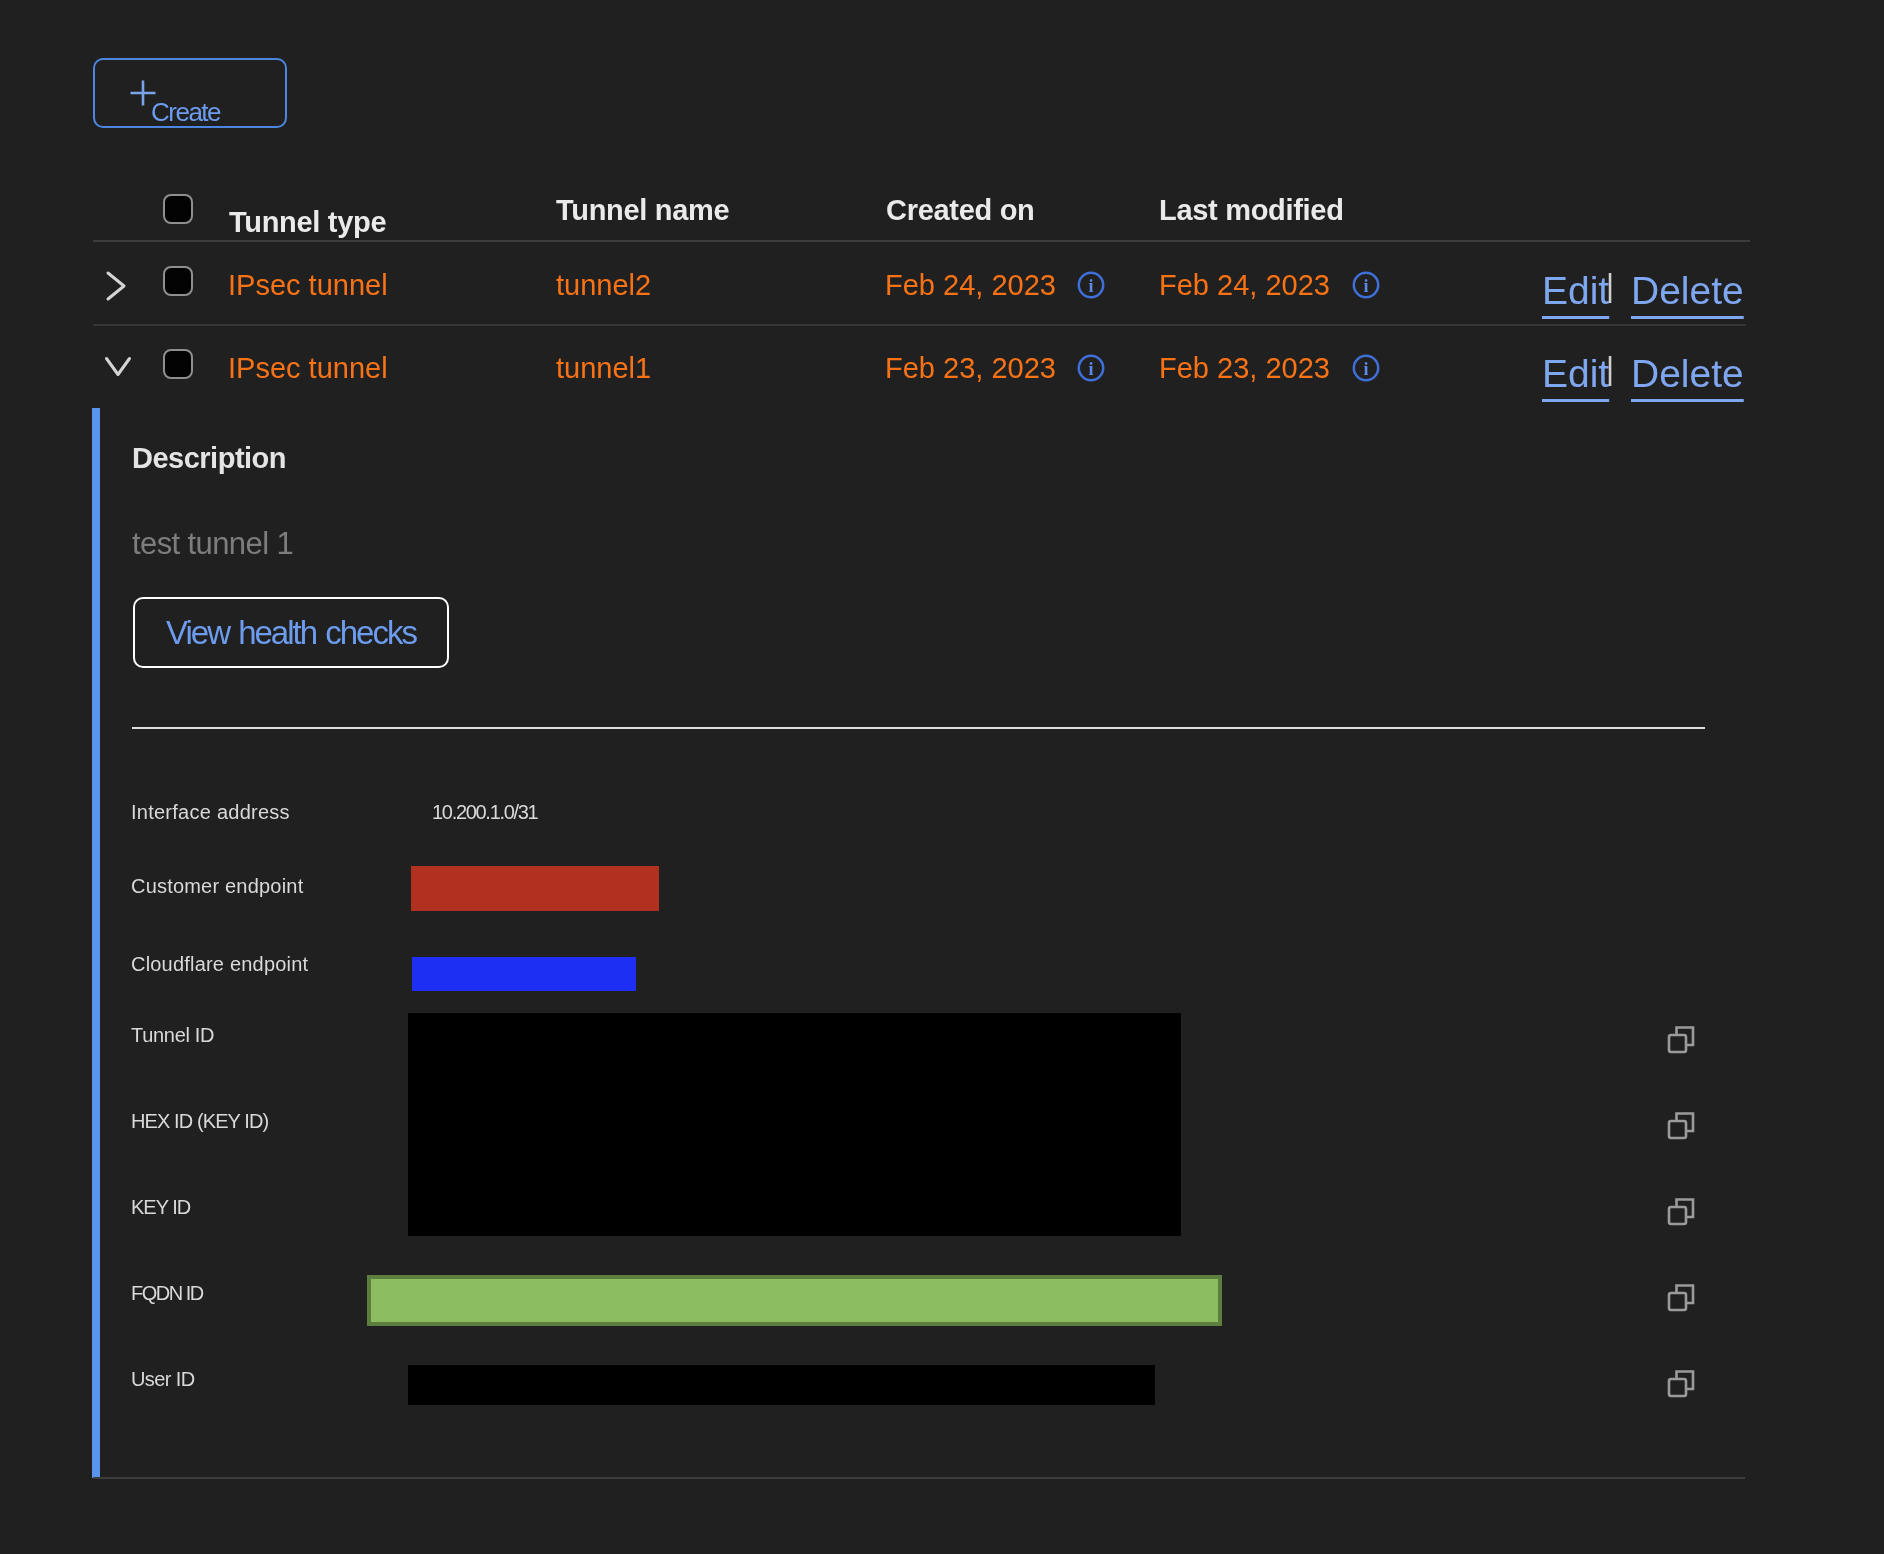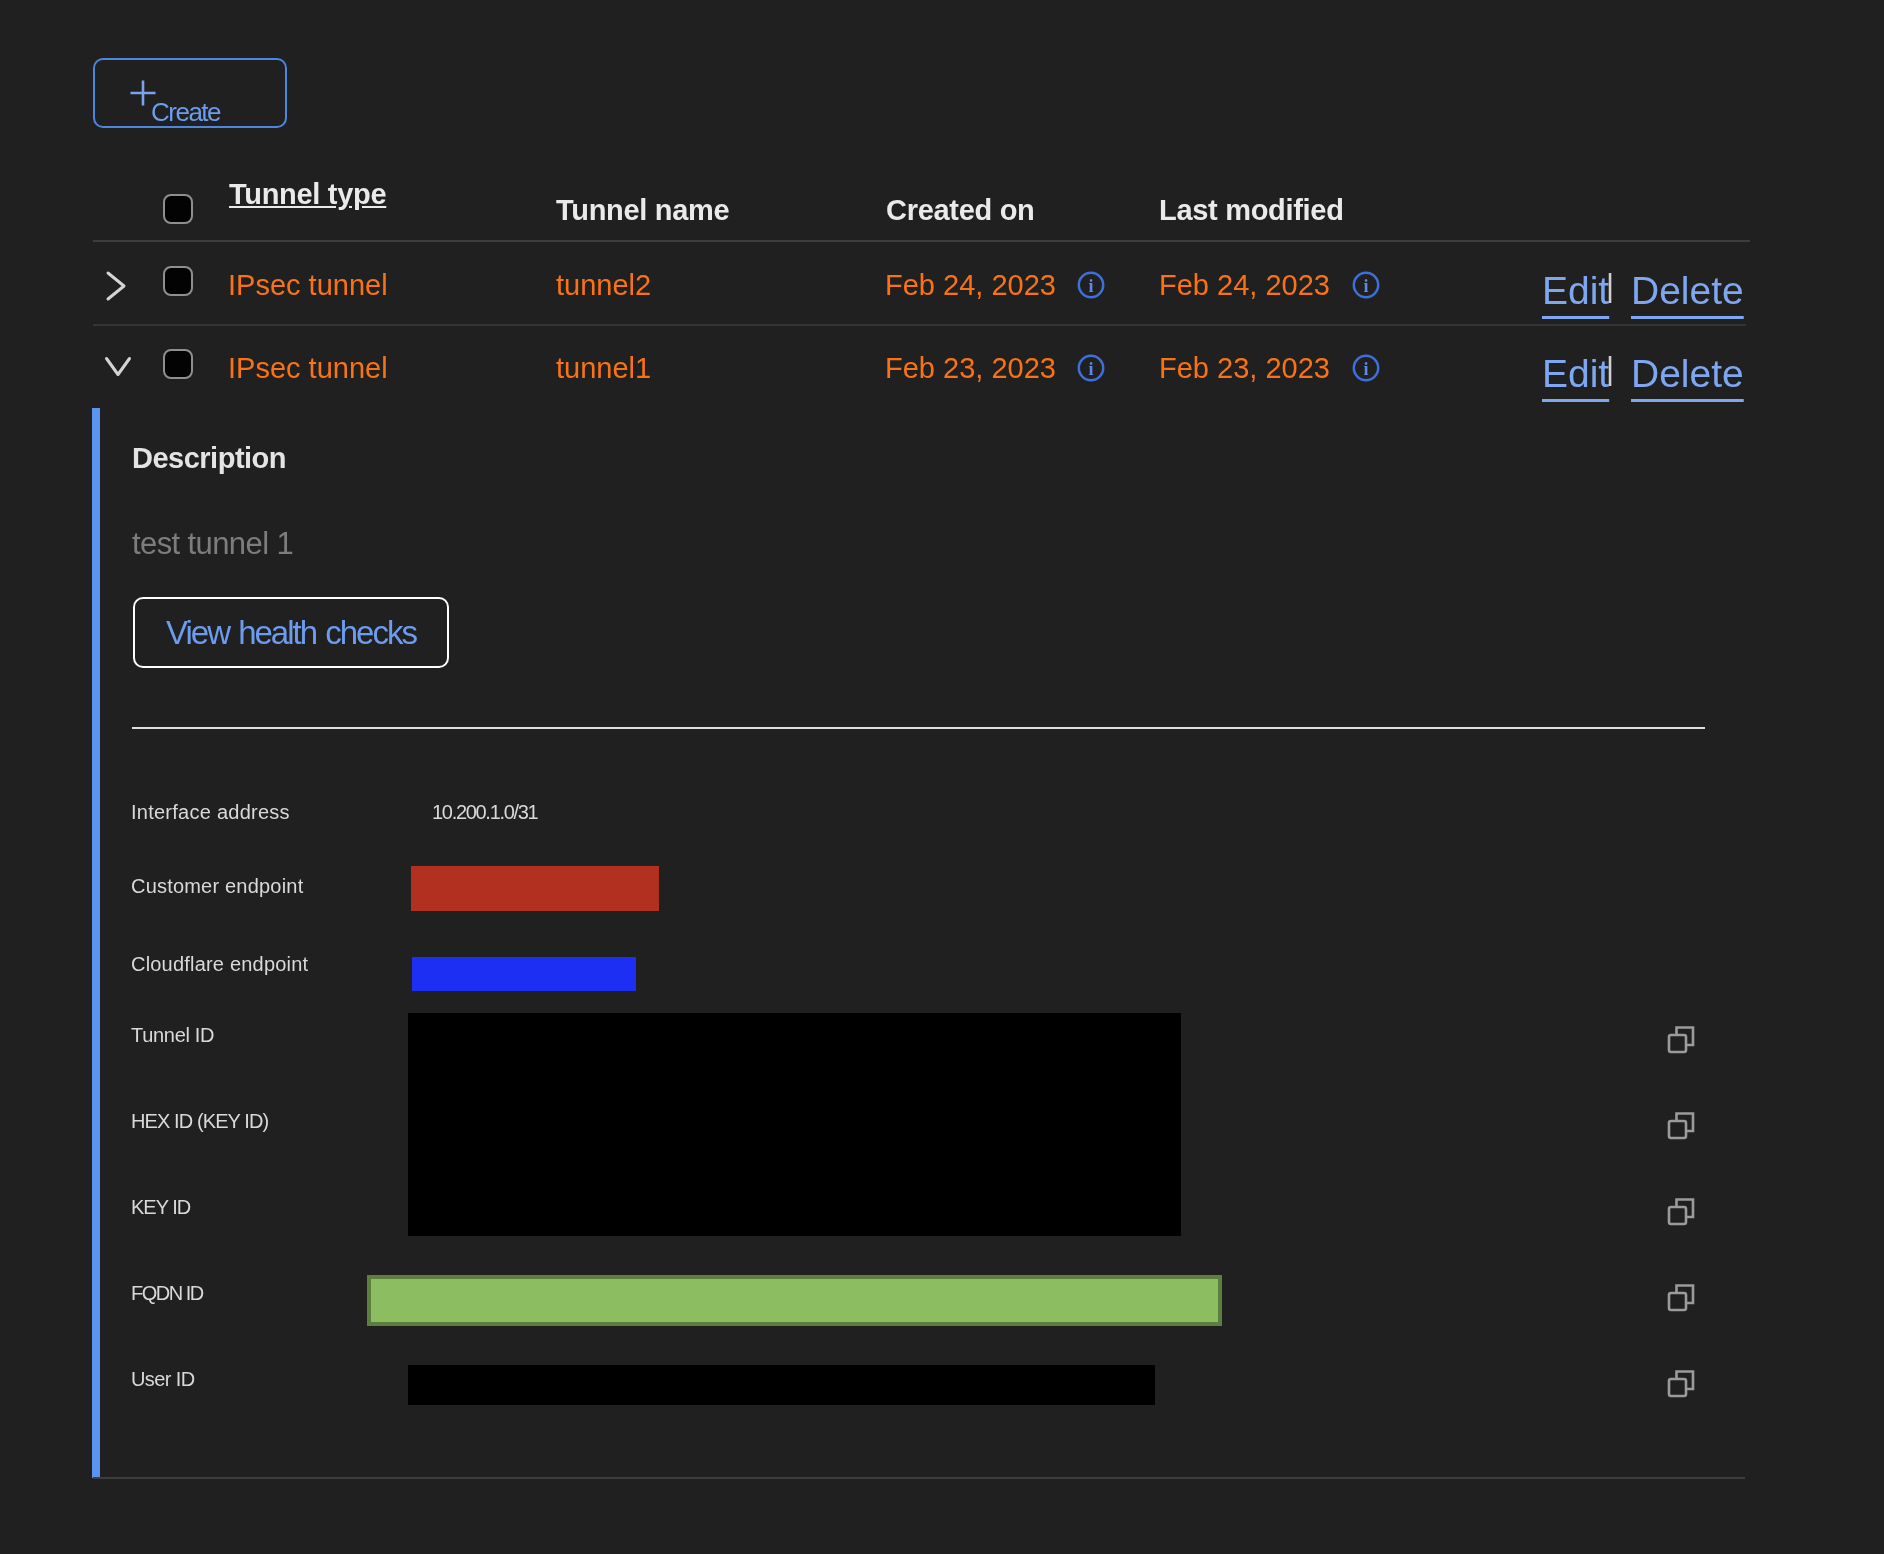--- a/index.html
+++ b/index.html
@@ -21,21 +21,21 @@
 <body>
 
 <div class="abs" style="left:93px;top:58px;width:194px;height:70px;border:2px solid #4d86e0;border-radius:10px;box-sizing:border-box;color:#6d9cee;">
   <svg class="abs" style="left:34px;top:19px;" width="28" height="28" viewBox="0 0 28 28">
     <path d="M14 1.5 V26.5 M1.5 14 H26.5" stroke="#7ba3ea" stroke-width="2.6" fill="none"></path>
   </svg>
   <div class="abs" style="left:56px;top:18px;font-size:26px;letter-spacing:-1.5px;line-height:1;margin-top:21px;">Create</div>
 </div>
 
 <div class="abs checkbox" style="left:163px;top:194px;"></div>
-<div class="abs hdr" style="left:229px;top:180px;text-decoration:underline;">Tunnel type</div>
+<div class="abs hdr" style="left:229px;top:208px;">Tunnel type</div>
 <div class="abs hdr" style="left:556px;top:196px;">Tunnel name</div>
 <div class="abs hdr" style="left:886px;top:196px;">Created on</div>
 <div class="abs hdr" style="left:1159px;top:196px;">Last modified</div>
 <div class="abs hline" style="left:93px;top:240px;width:1657px;"></div>
 
 <svg class="abs" style="left:104px;top:270px;" width="25" height="32" viewBox="0 0 25 32">
   <path d="M4 3 L20 16 L4 29" stroke="#d4d4d4" stroke-width="3" fill="none" stroke-linecap="round" stroke-linejoin="round"></path>
 </svg>
 <div class="abs checkbox" style="left:163px;top:266px;"></div>
 <div class="abs txt" style="left:228px;top:271px;">IPsec tunnel</div>

